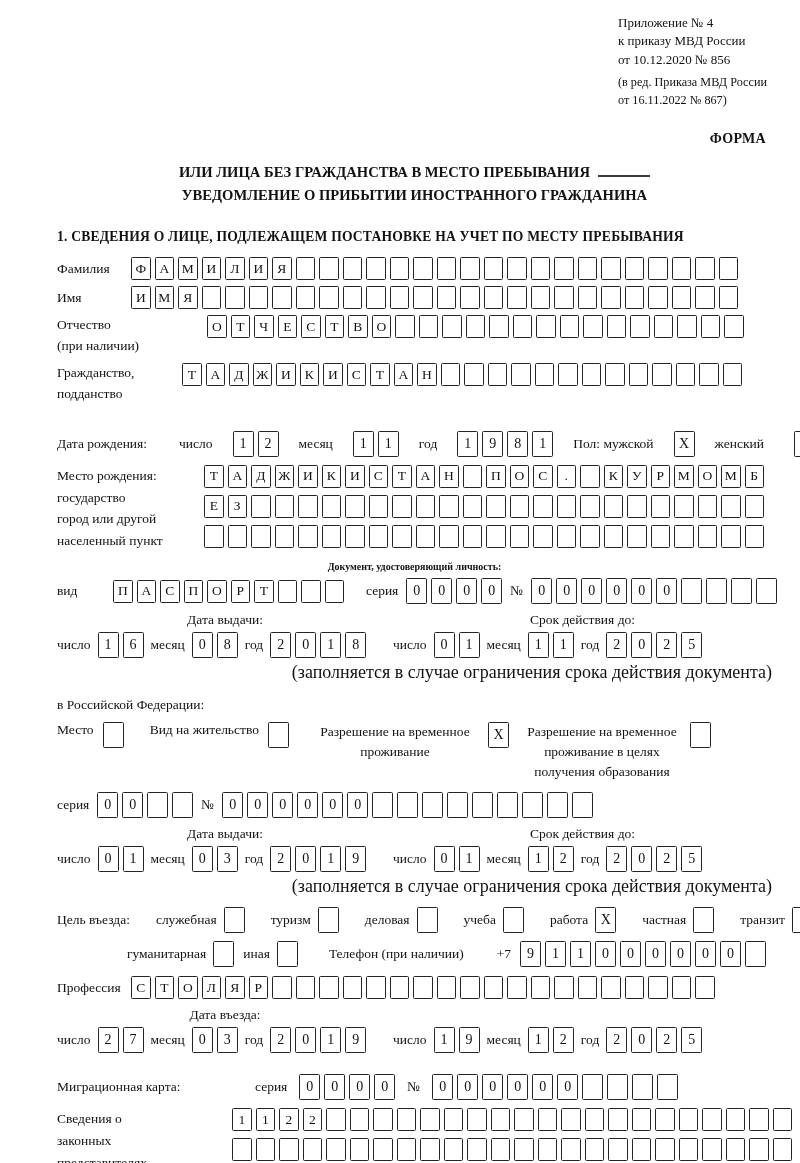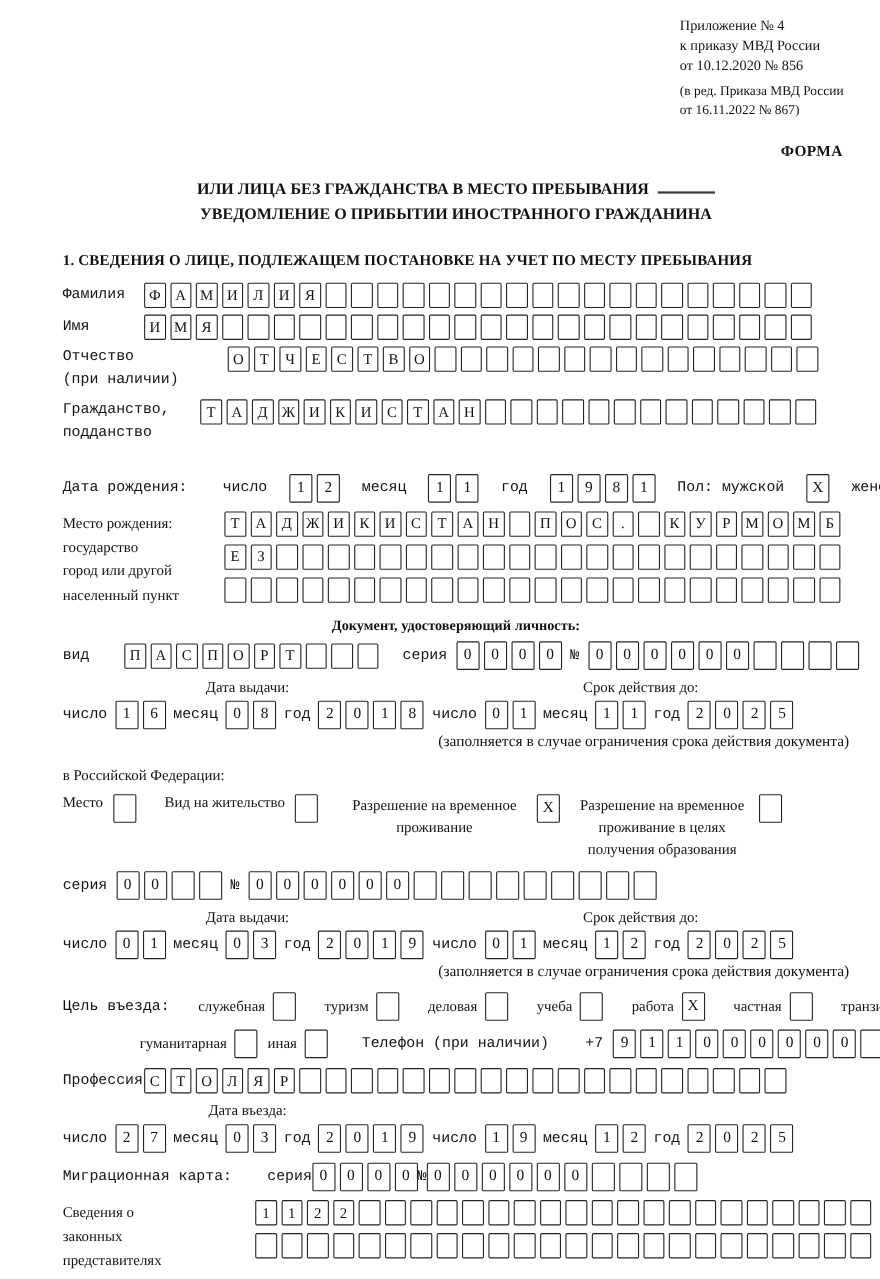--- a/index.html
+++ b/index.html
@@ -17,45 +17,45 @@
   .appendix .sub { font-size:12.2px; margin-top:5px; line-height:1.42; }
   .forma { text-align:right; padding-right:6px; font-weight:bold; font-size:14px; margin-top:22px; letter-spacing:.3px; }
 
   .title { text-align:center; font-weight:bold; font-size:14.6px; line-height:1.55; margin-top:14px; }
   .uline { display:inline-block; width:52px; border-bottom:2.2px solid #3a3a3a; height:.95em; margin-left:8px; }
 
   .sec1 { font-weight:bold; font-size:13.6px; margin-top:23px; margin-bottom:12px; letter-spacing:.2px; }
 
   .frow { display:flex; align-items:center; margin-top:6px; }
   .frow.top { align-items:flex-start; }
-  .lbl { flex:none; white-space:nowrap;font-family:Liberation Mono, monospace; }
+  .lbl { flex:none; white-space:nowrap; }
   .lbl2line div { line-height:1.55; }
 
   .cells { display:inline-flex; gap:4px; flex:none; }
   .cell {
     flex:none; width:19.5px; height:23px;
     border:1.6px solid #242424; border-radius:1.5px;
     display:inline-flex; align-items:center; justify-content:center;
     font-size:13.5px; background:#fff;
   }
   .num .cell, .cb .cell { width:21px; height:26px; font-size:14px; }
 
   .stack { display:flex; flex-direction:column; gap:7px; }
 
-  .dochead { text-align:center; font-weight:bold; font-size:13px; margin-top:10px; margin-bottom:6px; }
+  .dochead { text-align:center; font-weight:bold; font-size:10px; margin-top:10px; margin-bottom:6px; }
 
   
   .dateblock { margin-top:8px; }
   .dhead { display:flex; }
   .dhead .dh1 { width:47%; text-align:center; }
   .dhead .dh2 { flex:1; text-align:center; }
   .drow { display:flex; margin-top:4px; }
   .dgroup { display:inline-flex; align-items:center; gap:7px; }
   .drow .g1 { width:47%; }
-  .note { text-align:right; font-size:14px; margin-top:4px; }
+  .note { text-align:right; font-size:18px; margin-top:4px; }
 
   .intro { margin-top:10px; line-height:1.8; }
 
   .optrow { display:flex; align-items:flex-start; margin-top:4px; gap:14px; }
   .opt { display:flex; align-items:flex-start; gap:9px; }
   .opt .ml { text-align:center; line-height:1.5; }
   .w170 { width:168px; } .w160 { width:158px; }
 
   .opt2 { display:inline-flex; align-items:center; gap:7px; }
   .purpose { gap:26px; flex-wrap:nowrap; }
@@ -665,21 +665,21 @@
           <span class="cells num">
             <span class="cell">2</span>
             <span class="cell">0</span>
             <span class="cell">2</span>
             <span class="cell">5</span>
           </span>
         </span>
     </div>
   </div>
 
-  <div class="frow" style="gap:0; margin-top:9px">
+  <div class="frow" style="gap:12px; margin-top:21px">
     <span class="lbl" style="width:150px">Миграционная карта:</span>
     <span class="lbl" style="margin-left:36px">серия</span>
     <span class="cells num">
         <span class="cell">0</span>
         <span class="cell">0</span>
         <span class="cell">0</span>
         <span class="cell">0</span>
       </span>
     <span class="lbl">№</span>
     <span class="cells num">

